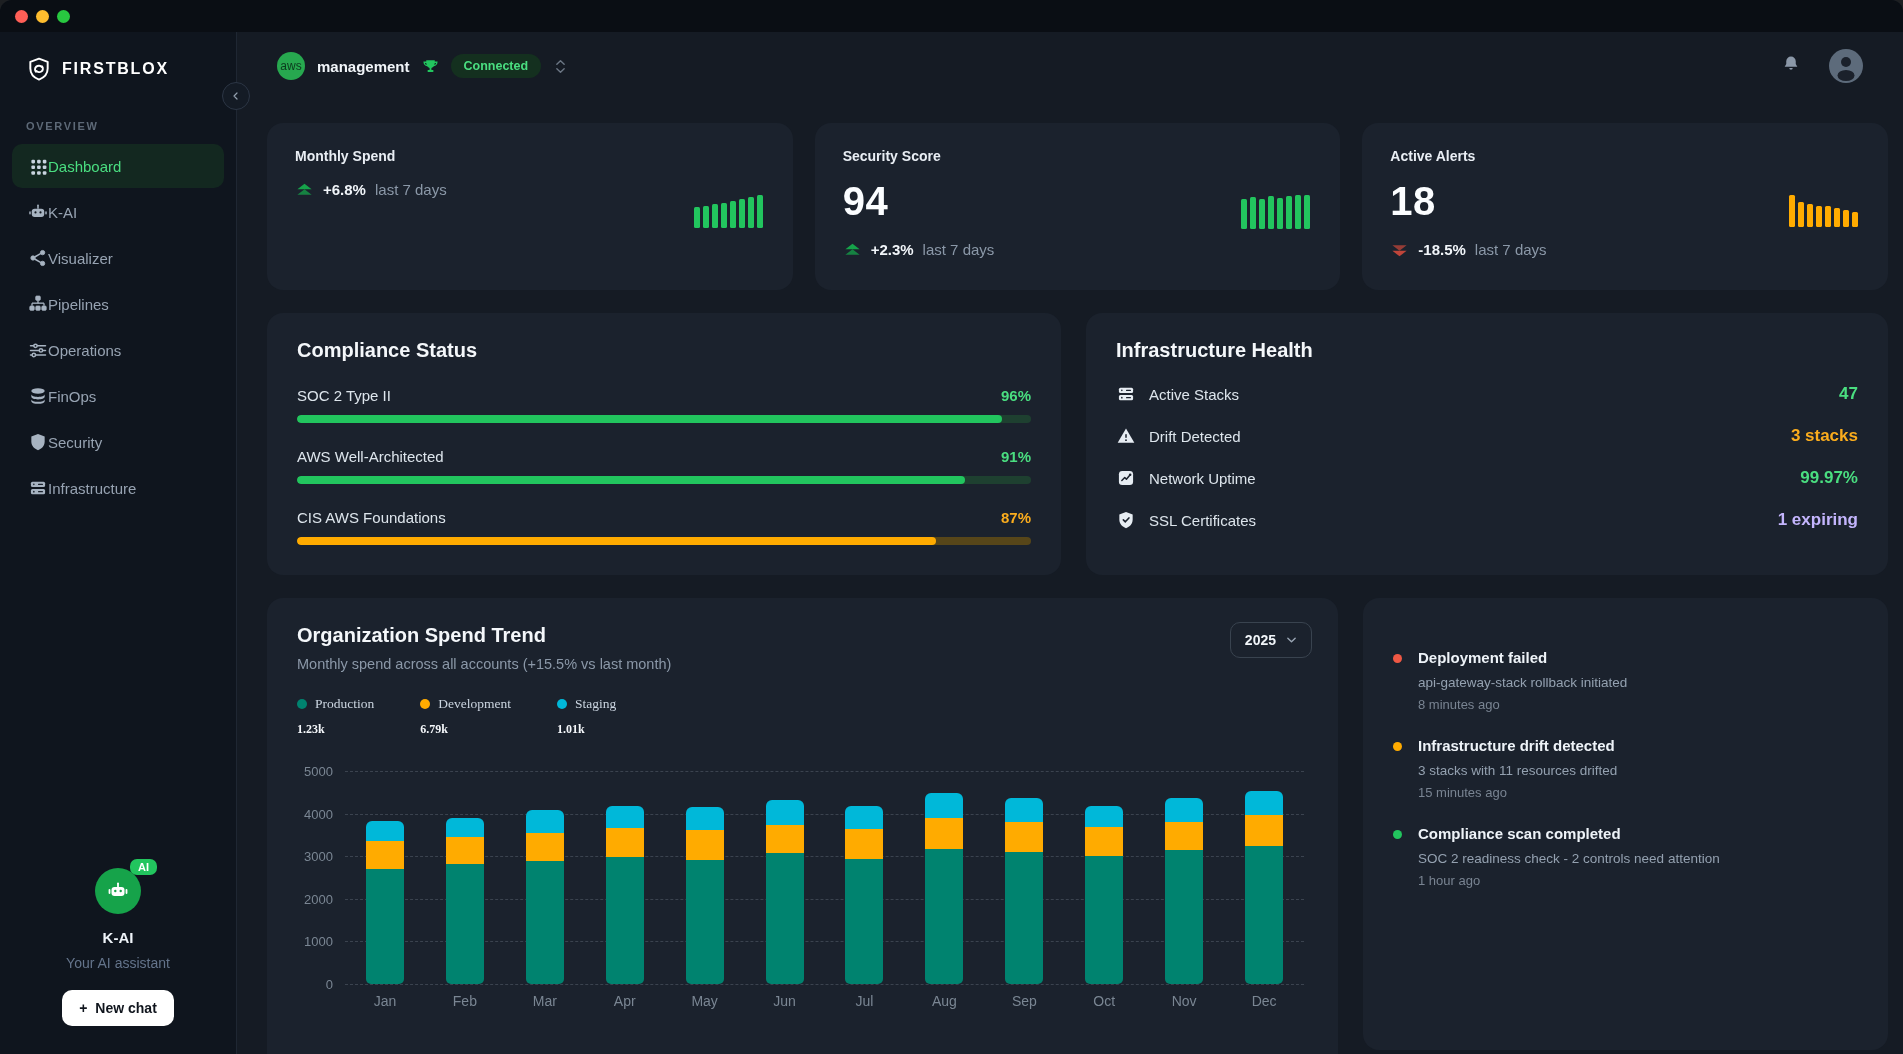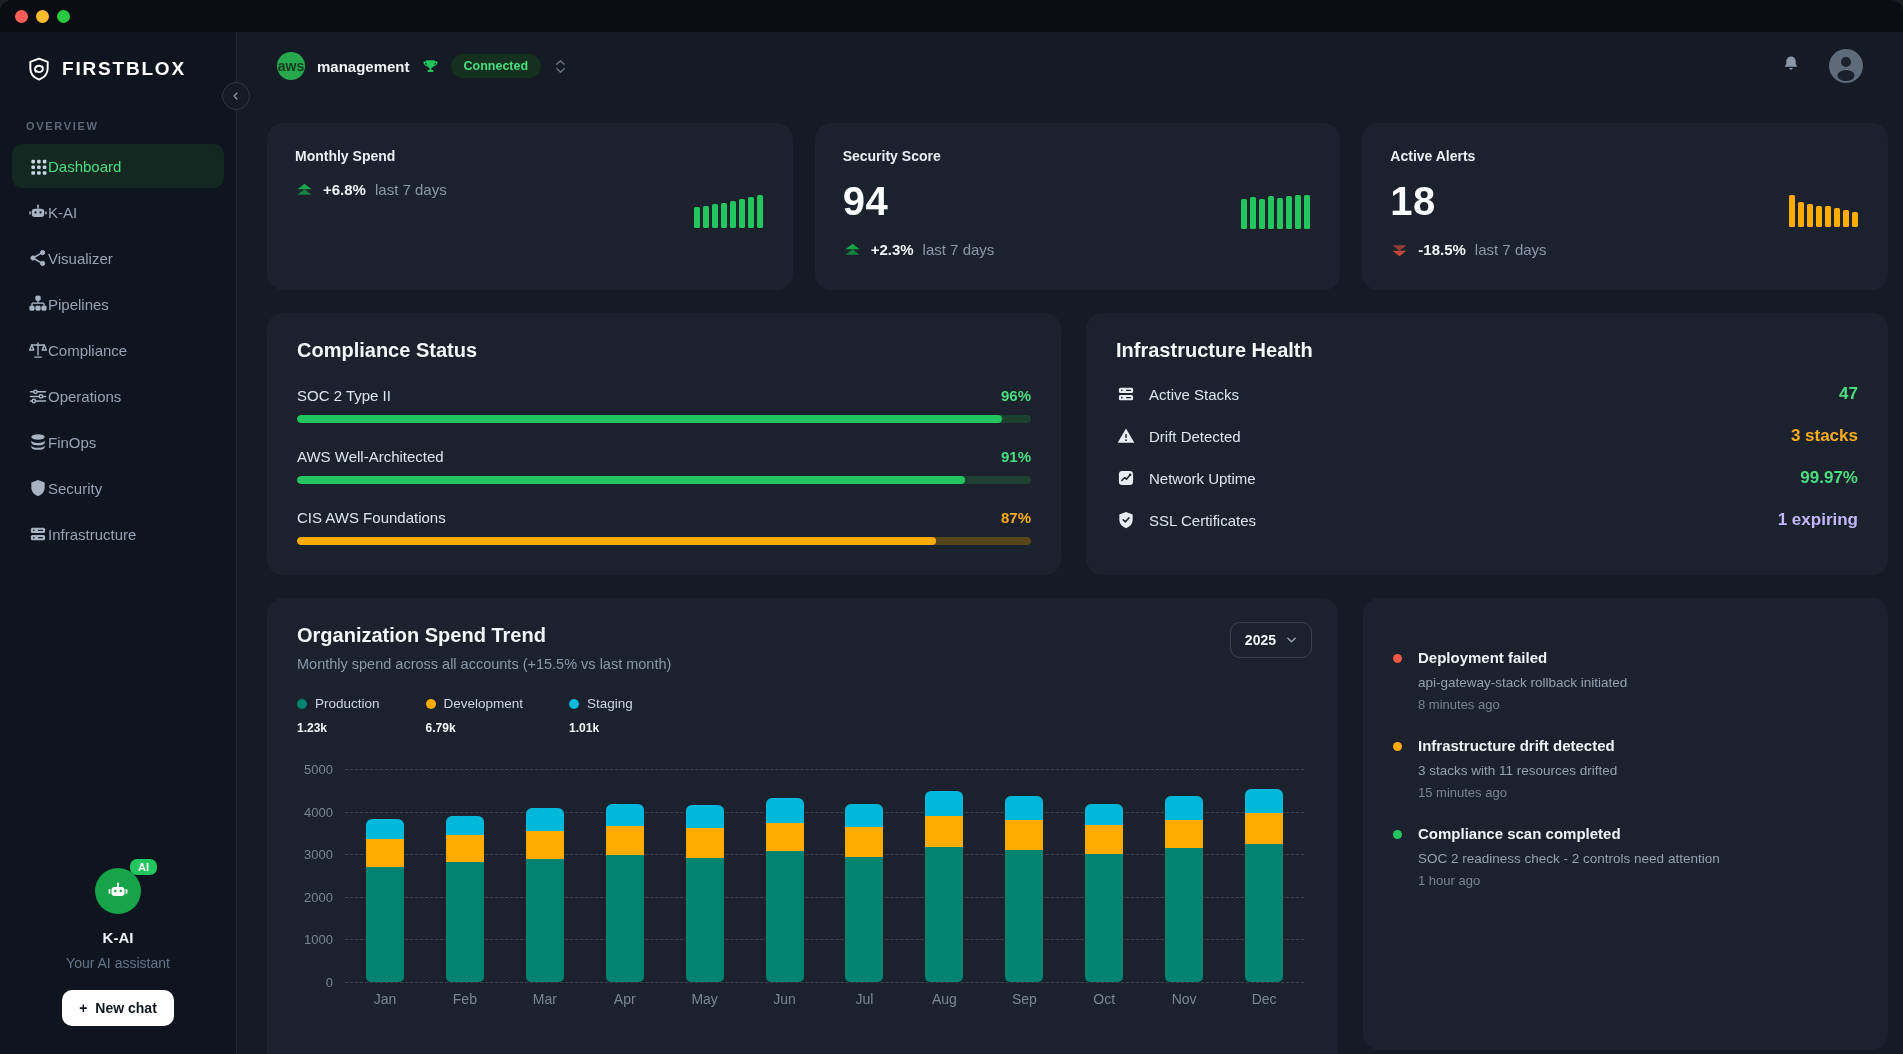--- a/index.html
+++ b/index.html
@@ -12,21 +12,21 @@
             padding-left:15px; gap:8px; }
   .light { width:13px; height:13px; border-radius:50%; }
   
   .app { flex:1; display:flex; min-height:0; }
   aside { width:237px; flex:0 0 237px; background:#0f151e; border-right:1px solid #1f2733;
           position:relative; display:flex; flex-direction:column; }
   main { flex:1; display:flex; flex-direction:column; min-width:0; }
   
   .logo-row { display:flex; align-items:center; gap:10px; padding:24px 26px 10px; }
   .logo-row svg { color:#fff; }
-  .logo-text { font-size:19px; font-weight:700; letter-spacing:1.8px; color:#fff; }
+  .logo-text { font-size:16px; font-weight:700; letter-spacing:1.8px; color:#fff; }
   .collapse-btn { position:absolute; right:-14px; top:50px; width:28px; height:28px; z-index:9;
                   border-radius:50%; background:#141b25; border:1px solid #2c3645; color:#93a0ae;
                   display:grid; place-items:center; font-size:14px; cursor:pointer; }
   .section-label { padding:28px 26px 10px; font-size:11px; font-weight:700; letter-spacing:1.7px;
                    color:#5d6977; }
   .nav { list-style:none; }
   .nav-item { height:44px; margin:2px 12px; border-radius:10px; display:flex; align-items:center;
               gap:0; padding:0 16px; color:#97a3b2; font-size:15px; font-weight:500; cursor:pointer; }
   .nav-item .nav-ic { width:20px; height:20px; color:#a7b3c1; display:grid; place-items:center; }
   .nav-item.active { background:#132820; color:#4ade80; }
@@ -37,21 +37,21 @@
   .ai-badge { position:absolute; top:-9px; right:-16px; background:#22c55e; color:#fff; padding:2px 8px;
               border-radius:7px; font-size:11px; font-weight:700; }
   .assistant-name { margin-top:15px; font-size:15px; font-weight:700; color:#eef3f8; }
   .assistant-sub { margin-top:9px; font-size:14px; color:#64748b; }
   .new-chat-btn { margin-top:19px; background:#fff; color:#10151d; border:none; border-radius:10px;
                   padding:10px 17px; font-size:14px; font-weight:700; display:flex; align-items:center;
                   gap:8px; cursor:pointer; font-family:inherit; }
   
   .topbar { height:68px; flex:0 0 68px; display:flex; align-items:center; padding:0 40px; gap:12px; }
   .aws-badge { width:28px; height:28px; border-radius:50%; background:#27a84f; color:#0c3a1e;
-               font-size:14px; font-weight:700; display:grid; place-items:center; }
+               font-size:12px; font-weight:400; display:grid; place-items:center; }
   .workspace { font-size:15px; font-weight:600; color:#f1f5f9; }
   .status-pill { background:#14301f; color:#4ade80; font-size:12.5px; font-weight:600;
                  padding:5px 13px; border-radius:999px; }
   .sort-ic { color:#6b7684; display:flex; flex-direction:column; line-height:5px; font-size:10px;
              cursor:pointer; gap:1px; margin-left:2px; }
   .tb-spacer { flex:1; }
   .bell { color:#8b98a8; cursor:pointer; margin-right:16px; }
   .avatar { width:34px; height:34px; border-radius:50%; background:#5d6b7b; display:grid;
             place-items:center; cursor:pointer; overflow:hidden; }
   
@@ -79,21 +79,21 @@
   .infra-ic { width:20px; height:20px; color:#e7edf3; margin-right:13px; display:grid; place-items:center; }
   .infra-label { font-size:15px; color:#dde5ec; }
   .infra-value { margin-left:auto; font-size:17px; font-weight:700; }
   
   .bottom-row { display:grid; grid-template-columns:1071fr 525fr; gap:25px; align-items:start; }
   .spend-card { height:480px; position:relative; }
   .spend-sub { margin-top:9px; font-size:14.5px; color:#8b98a8; }
   .year-btn { position:absolute; top:24px; right:26px; display:flex; align-items:center; gap:10px;
               border:1px solid #39434f; border-radius:10px; padding:9px 14px; font-size:14px;
               font-weight:600; color:#f1f5f9; background:transparent; cursor:pointer; font-family:inherit; }
-  .legend { display:flex; gap:46px; margin-top:24px; }
+  .legend { display:flex; gap:46px; margin-top:24px;font-family:Liberation Serif, serif; }
   .legend-head { display:flex; align-items:center; gap:8px; font-size:13.5px; color:#cbd5e0; }
   .legend-dot { width:10px; height:10px; border-radius:50%; }
   .legend-val { margin-top:10px; font-size:12px; font-weight:700; color:#f4f7fa; }
   .chart { margin-top:34px; position:relative; height:250px; }
   .axis-lab { position:absolute; width:36px; text-align:right; font-size:13px; color:#7a8693;
               transform:translateY(-50%); left:0; }
   .plot { position:absolute; left:48px; right:4px; top:0; height:213px; }
   .gridline { position:absolute; left:0; right:0; border-top:1px dashed #3b434f; }
   .bars, .months { position:absolute; left:0; right:0; display:flex; }
   .bars { top:0; height:213px; align-items:flex-end; }
@@ -186,32 +186,20 @@
                 <line x1="12" y1="7.5" x2="12" y2="11" stroke-width="1.6"></line>
                 <line x1="4.8" y1="11" x2="19.2" y2="11" stroke-width="1.6"></line>
                 <line x1="4.8" y1="11" x2="4.8" y2="14" stroke-width="1.6"></line>
                 <line x1="19.2" y1="11" x2="19.2" y2="14" stroke-width="1.6"></line>
                 <rect x="2.2" y="14.5" width="5.2" height="5" rx="1"></rect>
                 <rect x="9.4" y="14.5" width="5.2" height="5" rx="1"></rect>
                 <rect x="16.6" y="14.5" width="5.2" height="5" rx="1"></rect>
               </svg>
             </span>
     <span>Pipelines</span>
-          </li>
-          <li class="nav-item">
-            <span class="nav-ic">
-              <svg width="20" height="20" viewBox="0 0 24 24" fill="none" stroke="currentColor" stroke-width="1.7" stroke-linecap="round" stroke-linejoin="round">
-                <line x1="12" y1="3.5" x2="12" y2="18"></line>
-                <line x1="4.5" y1="6" x2="19.5" y2="6"></line>
-                <path d="M4.5 6 L2 12 h5 Z"></path>
-                <path d="M19.5 6 L17 12 h5 Z"></path>
-                <line x1="8" y1="20.5" x2="16" y2="20.5"></line>
-              </svg>
-            </span>
-    <span>Compliance</span>
           </li>
           <li class="nav-item">
             <span class="nav-ic">
               <svg width="20" height="20" viewBox="0 0 24 24" fill="none" stroke="currentColor" stroke-width="1.8" stroke-linecap="round">
                 <line x1="3" y1="7" x2="21" y2="7"></line>
                 <circle cx="9" cy="7" r="2" fill="#0f151e"></circle>
                 <line x1="3" y1="12.5" x2="21" y2="12.5"></line>
                 <circle cx="15.5" cy="12.5" r="2" fill="#0f151e"></circle>
                 <line x1="3" y1="18" x2="21" y2="18"></line>
                 <circle cx="7" cy="18" r="2" fill="#0f151e"></circle>

